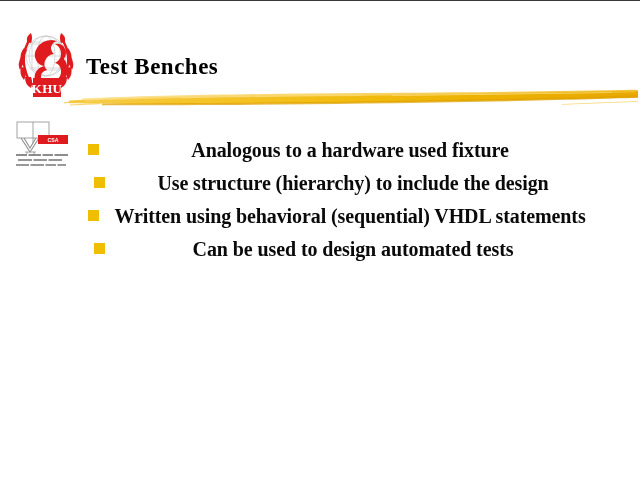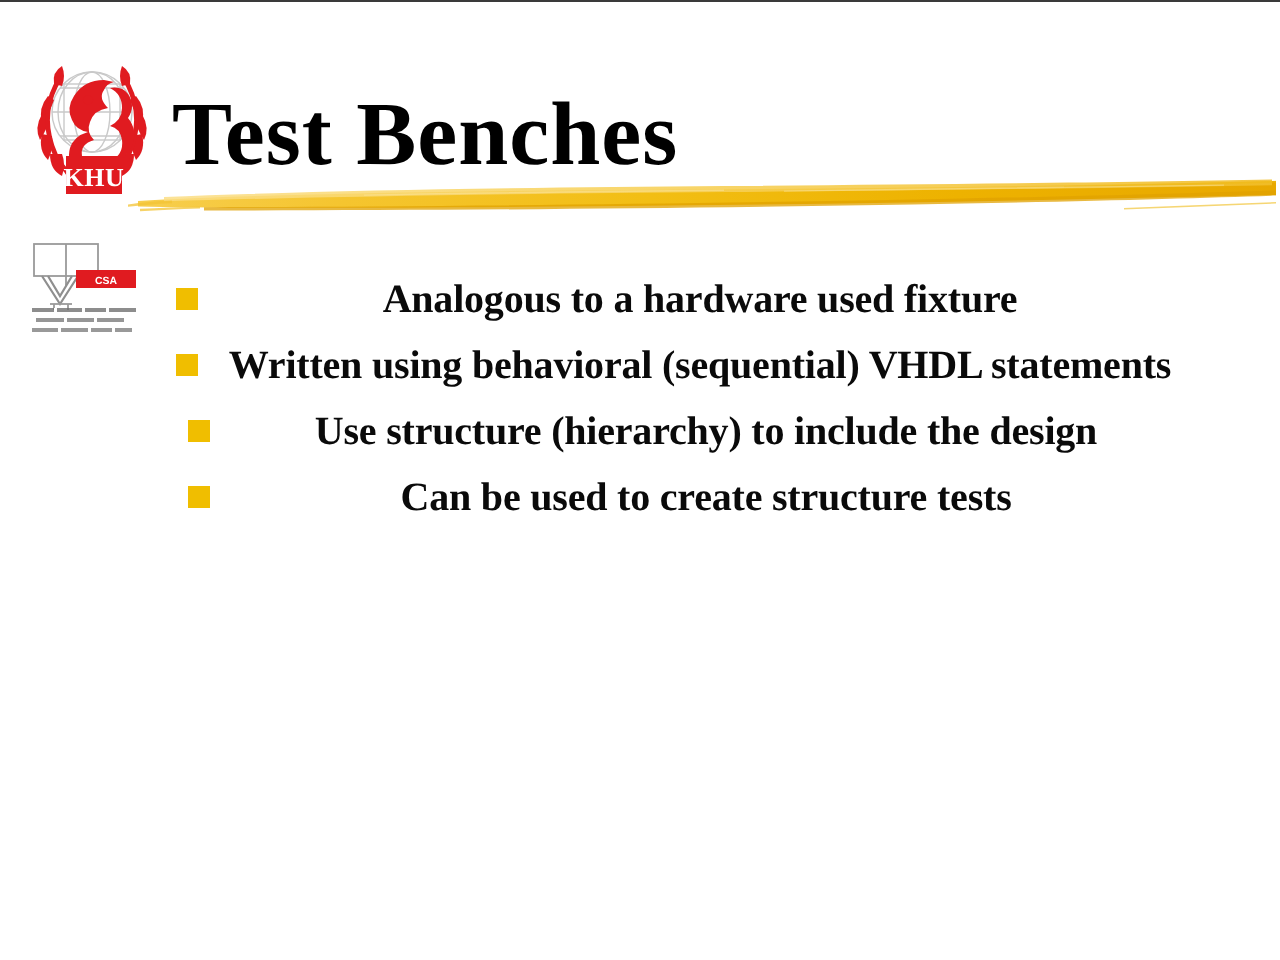--- a/index.html
+++ b/index.html
@@ -33,21 +33,21 @@
   }
   #khu-logo svg { display: block; }
 
   
   #slide-title {
     position: absolute;
     left: 86px;
     top: 45px;
     font-family: "Liberation Serif", "DejaVu Serif", serif;
     font-weight: bold;
-    font-size: 45px;
+    font-size: 23px;
     line-height: 42px;
     color: #000000;
     letter-spacing: 0.5px;
     white-space: nowrap;
   }
 
   
   #title-brush {
     position: absolute;
     left: 62px;
@@ -254,30 +254,30 @@
     </svg>
   </div>
 
   <div id="bullet-list">
 
     <div class="bullet-row">
       <span class="bullet-marker"></span>
       <span class="bullet-text">Analogous to a hardware used fixture</span>
     </div>
 
+    <div class="bullet-row indented">
+      <span class="bullet-marker"></span>
+      <span class="bullet-text">Use structure (hierarchy) to include the design</span>
+    </div>
+
     <div class="bullet-row">
       <span class="bullet-marker"></span>
       <span class="bullet-text">Written using behavioral (sequential) VHDL statements</span>
     </div>
 
     <div class="bullet-row indented">
       <span class="bullet-marker"></span>
-      <span class="bullet-text">Use structure (hierarchy) to include the design</span>
-    </div>
-
-    <div class="bullet-row indented">
-      <span class="bullet-marker"></span>
-      <span class="bullet-text">Can be used to create structure tests</span>
+      <span class="bullet-text">Can be used to design automated tests</span>
     </div>
 
   </div>
 
 </div>
 
 </body></html>

